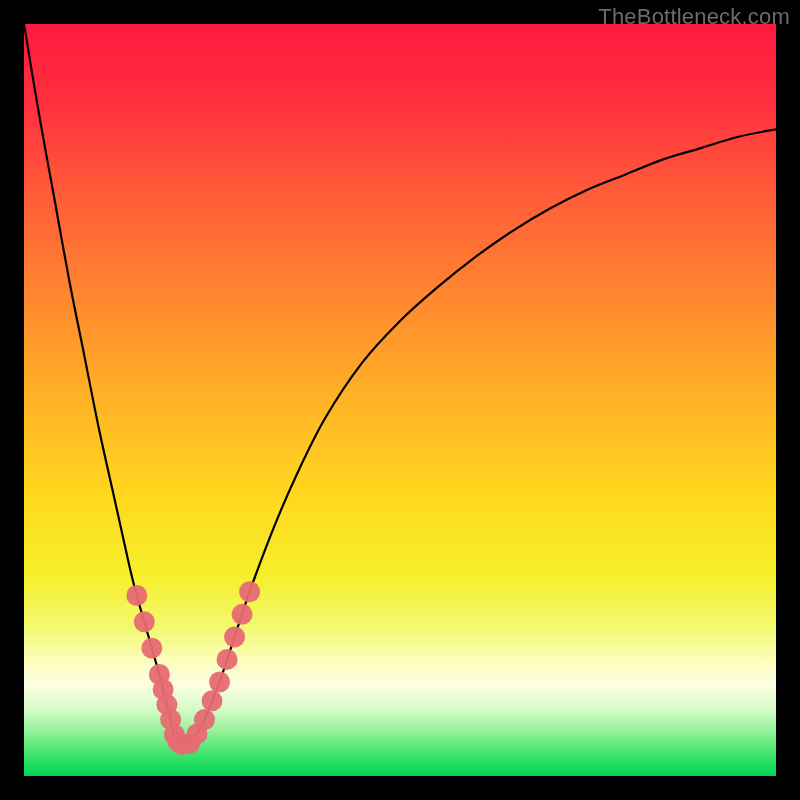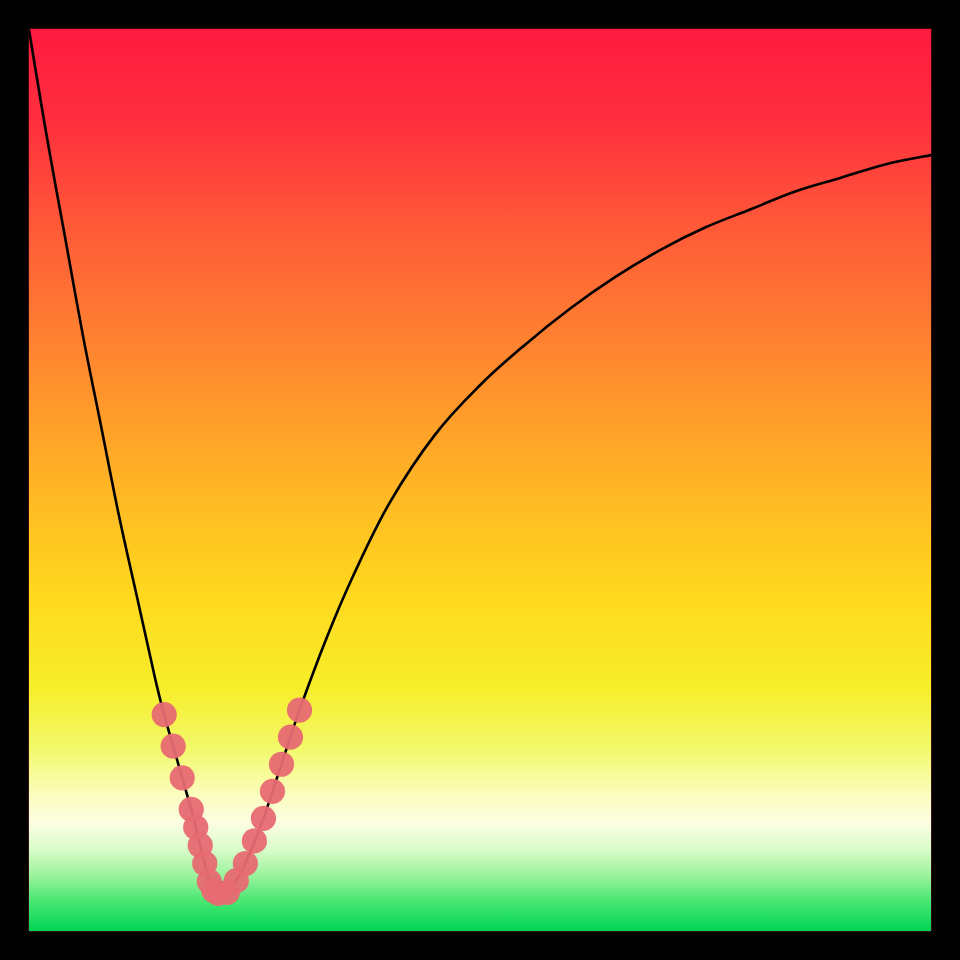--- a/index.html
+++ b/index.html
@@ -34,20 +34,21 @@
     font-weight: 500;
     letter-spacing: 0.2px;
     user-select: none;
   }
   svg { display: block; }
 </style>
 </head>
 <body>
 
 <div class="frame">
+  <div class="watermark">TheBottleneck.com</div>
   <div class="plot">
     <svg id="chart-svg" width="752" height="752" viewBox="0 0 752 752">
         <defs>
           <linearGradient id="bg-grad" x1="0" y1="0" x2="0" y2="1">
             <stop offset="0%" stop-color="#ff1a3f"></stop>
             <stop offset="10%" stop-color="#ff2e3e"></stop>
             <stop offset="22%" stop-color="#ff5a38"></stop>
             <stop offset="35%" stop-color="#ff8330"></stop>
             <stop offset="50%" stop-color="#ffb325"></stop>
             <stop offset="62%" stop-color="#ffd61e"></stop>

